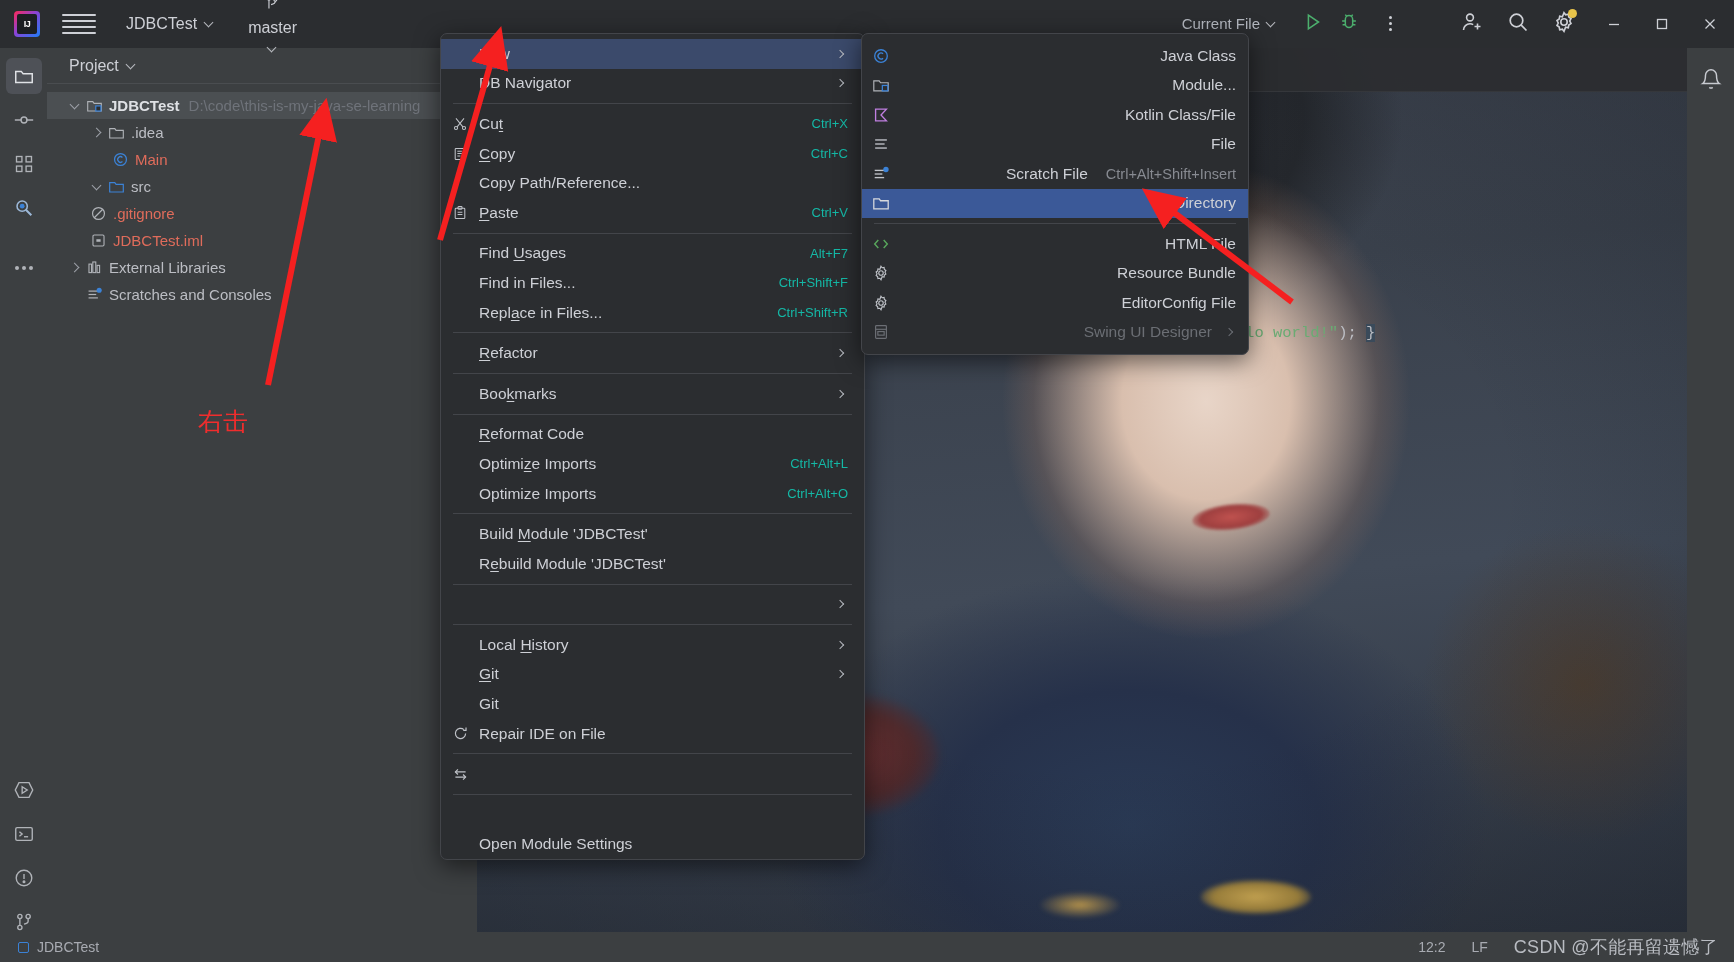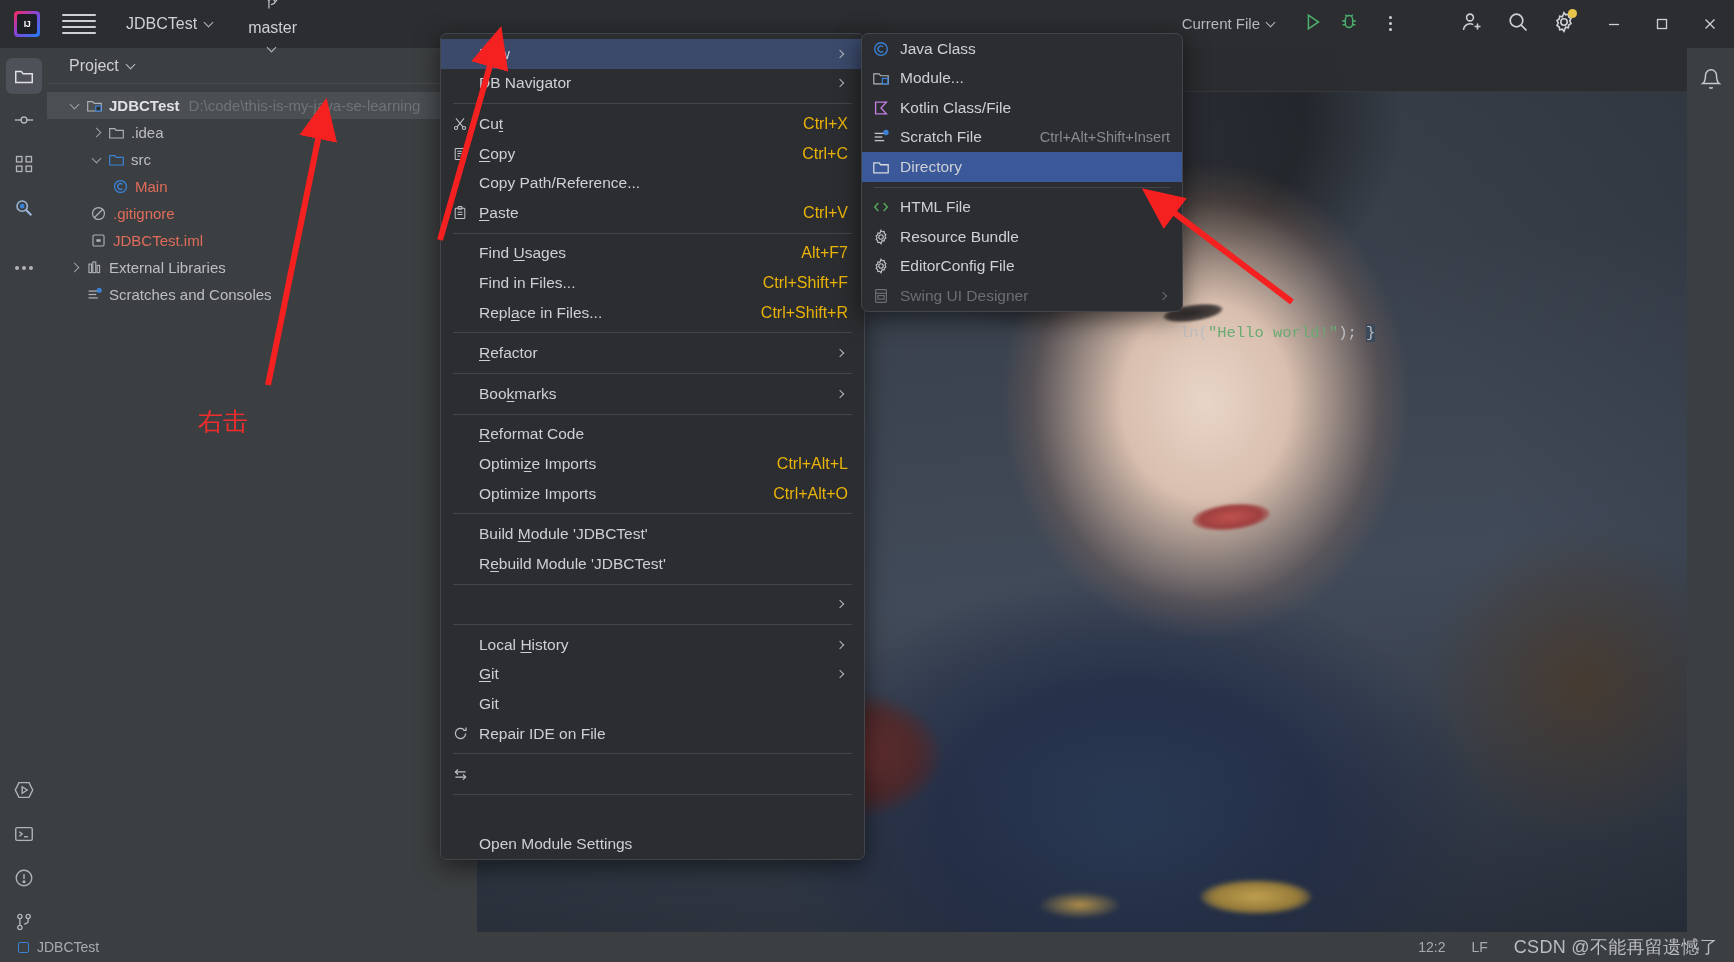--- a/index.html
+++ b/index.html
@@ -204,34 +204,34 @@
     font-size: 15.5px; color: #ced0d6;
     max-height: 836px; overflow: hidden;
   }
   .mi {
     height: 29.6px; display: flex; align-items: center;
     padding: 0 16px 0 0; cursor: pointer; position: relative;
   }
   .mi.sel { background: #3b4a6b; }
   .mi .mi-ico { width: 38px; flex: 0 0 38px; display: flex; align-items: center; justify-content: center; }
   .mi .mi-lbl { flex: 1 1 auto; white-space: nowrap; }
-  .mi .mi-key { color: #eab308; font-size: 16px; margin-left: 22px; white-space: nowrap; }
+  .mi .mi-key { color: #14b8a6; font-size: 13px; margin-left: 22px; white-space: nowrap; }
   .mi .mi-arrow { width: 16px; margin-left: 14px; display: flex; align-items: center; justify-content: center; }
   .mi-arrow i { width: 6px; height: 6px; border-right: 1.6px solid #b6b9bf; border-bottom: 1.6px solid #b6b9bf;
     transform: rotate(-45deg); display: block; }
   .msep { height: 1px; background: #43454a; margin: 5px 12px; }
   u.mn { text-decoration: underline; text-underline-offset: 2px; }
 
   
   .submenu {
-    position: absolute; left: 861px; top: 33px; width: 322px;
+    position: absolute; left: 861px; top: 33px; width: 388px;
     background: #2b2d30; border: 1px solid #43454a; border-radius: 7px;
-    padding: 0 0; z-index: 70;
+    padding: 7px 0; z-index: 70;
     box-shadow: 0 6px 24px rgba(0,0,0,0.55);
-    font-size: 15.5px; color: #ced0d6;
+    font-size: 15.5px; color: #ced0d6; text-align: right;
   }
   .smi { height: 29.5px; display: flex; align-items: center; padding-right: 12px; cursor: pointer; }
   .smi.sel { background: #3b5998; }
   .smi.disabled { color: #6b6e74; cursor: default; }
   .smi .smi-ico { width: 38px; flex: 0 0 38px; display: flex; align-items: center; justify-content: center; }
   .smi .smi-lbl { flex: 1 1 auto; white-space: nowrap; }
   .smi .smi-key { color: #878a91; font-size: 14.5px; margin-left: 18px; }
   .smi .smi-arrow { width: 14px; margin-left: 10px; display: flex; align-items: center; justify-content: center; }
   .smi-arrow i { width: 6px; height: 6px; border-right: 1.6px solid #6b6e74; border-bottom: 1.6px solid #6b6e74;
     transform: rotate(-45deg); display: block; }
@@ -306,40 +306,40 @@
             <i class="arrow-g right"></i>
           </span>
         <span class="ticon">
           <svg width="17" height="17" viewBox="0 0 20 20" fill="none">
             <path d="M2 5.5h6l1.5 2H18v9H2z" stroke="#b0b3b8" stroke-width="1.3"></path>
           </svg>
         </span>
         <span class="tlabel">.idea</span>
       </div>
 
+      <div class="trow indent2">
+        <span class="ticon">
+          <svg width="17" height="17" viewBox="0 0 20 20" fill="none">
+            <circle cx="10" cy="10" r="7" stroke="#3b82d6" stroke-width="1.5"></circle>
+            <path d="M12.3 7.6A3.3 3.3 0 1 0 12.3 12.4" stroke="#3b82d6" stroke-width="1.5"></path>
+          </svg>
+        </span>
+        <span class="tlabel red">Main</span>
+      </div>
+
       <div class="trow indent1">
         <span class="arrow">
             <i class="arrow-g down"></i>
           </span>
         <span class="ticon">
           <svg width="17" height="17" viewBox="0 0 20 20" fill="none">
             <path d="M2 5.5h6l1.5 2H18v9H2z" stroke="#3b82d6" stroke-width="1.4"></path>
           </svg>
         </span>
         <span class="tlabel">src</span>
-      </div>
-
-      <div class="trow indent2">
-        <span class="ticon">
-          <svg width="17" height="17" viewBox="0 0 20 20" fill="none">
-            <circle cx="10" cy="10" r="7" stroke="#3b82d6" stroke-width="1.5"></circle>
-            <path d="M12.3 7.6A3.3 3.3 0 1 0 12.3 12.4" stroke="#3b82d6" stroke-width="1.5"></path>
-          </svg>
-        </span>
-        <span class="tlabel red">Main</span>
       </div>
 
       <div class="trow indent1">
         <span class="ticon">
           <svg width="17" height="17" viewBox="0 0 20 20" fill="none">
             <circle cx="10" cy="10" r="7" stroke="#b0b3b8" stroke-width="1.4"></circle>
             <line x1="5" y1="15" x2="15" y2="5" stroke="#b0b3b8" stroke-width="1.4"></line>
           </svg>
         </span>
         <span class="tlabel red">.gitignore</span>
@@ -773,20 +773,30 @@
 
     <div class="smi">
       <span class="smi-ico">
         <svg width="18" height="18" viewBox="0 0 20 20" fill="none" stroke="#c07fe0" stroke-width="1.5">
           <path d="M4 3.5h12L10 10l6 6.5H4z"></path>
         </svg>
       </span>
       <span class="smi-lbl">Kotlin Class/File</span>
     </div>
 
+    <div class="smi">
+      <span class="smi-ico">
+        <svg width="18" height="18" viewBox="0 0 20 20" stroke="#c0c3c9" stroke-width="1.5">
+          <line x1="3.5" y1="5.5" x2="16.5" y2="5.5"></line>
+            <line x1="3.5" y1="10" x2="14" y2="10"></line>
+            <line x1="3.5" y1="14.5" x2="16.5" y2="14.5"></line>
+        </svg>
+      </span>
+      <span class="smi-lbl">File</span>
+    </div>
 
     <div class="smi">
       <span class="smi-ico">
         <svg width="18" height="18" viewBox="0 0 20 20" fill="none" stroke="#c0c3c9" stroke-width="1.5">
           <line x1="3" y1="6" x2="14" y2="6"></line>
             <line x1="3" y1="10" x2="11.5" y2="10"></line>
             <line x1="3" y1="14" x2="13.5" y2="14"></line>
           <circle cx="15.5" cy="5" r="3" fill="#3b82d6" stroke="none"></circle>
         </svg>
       </span>

